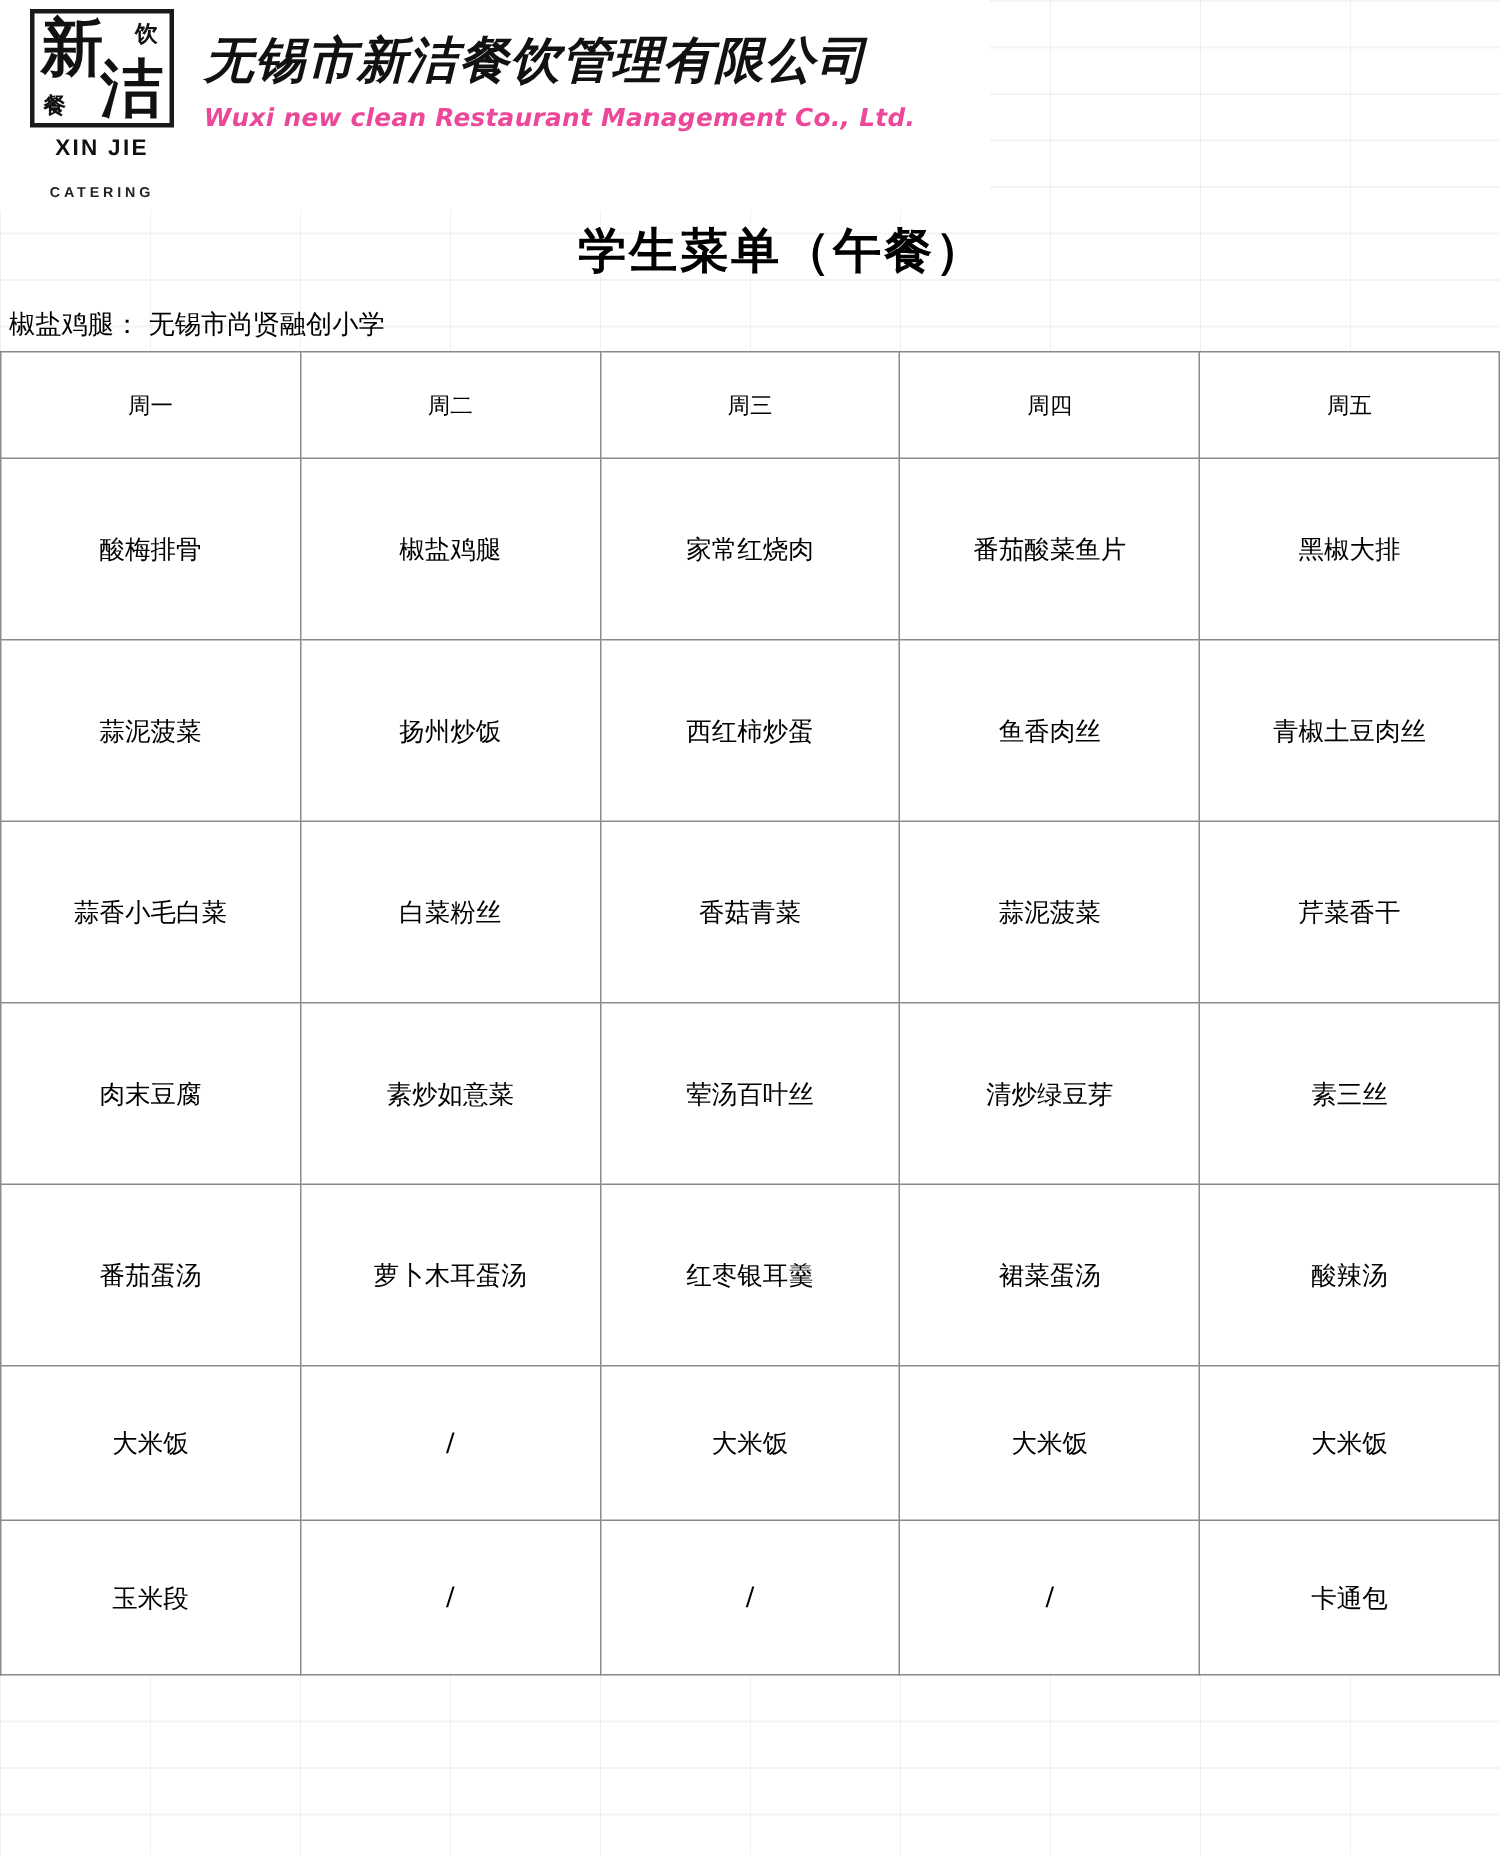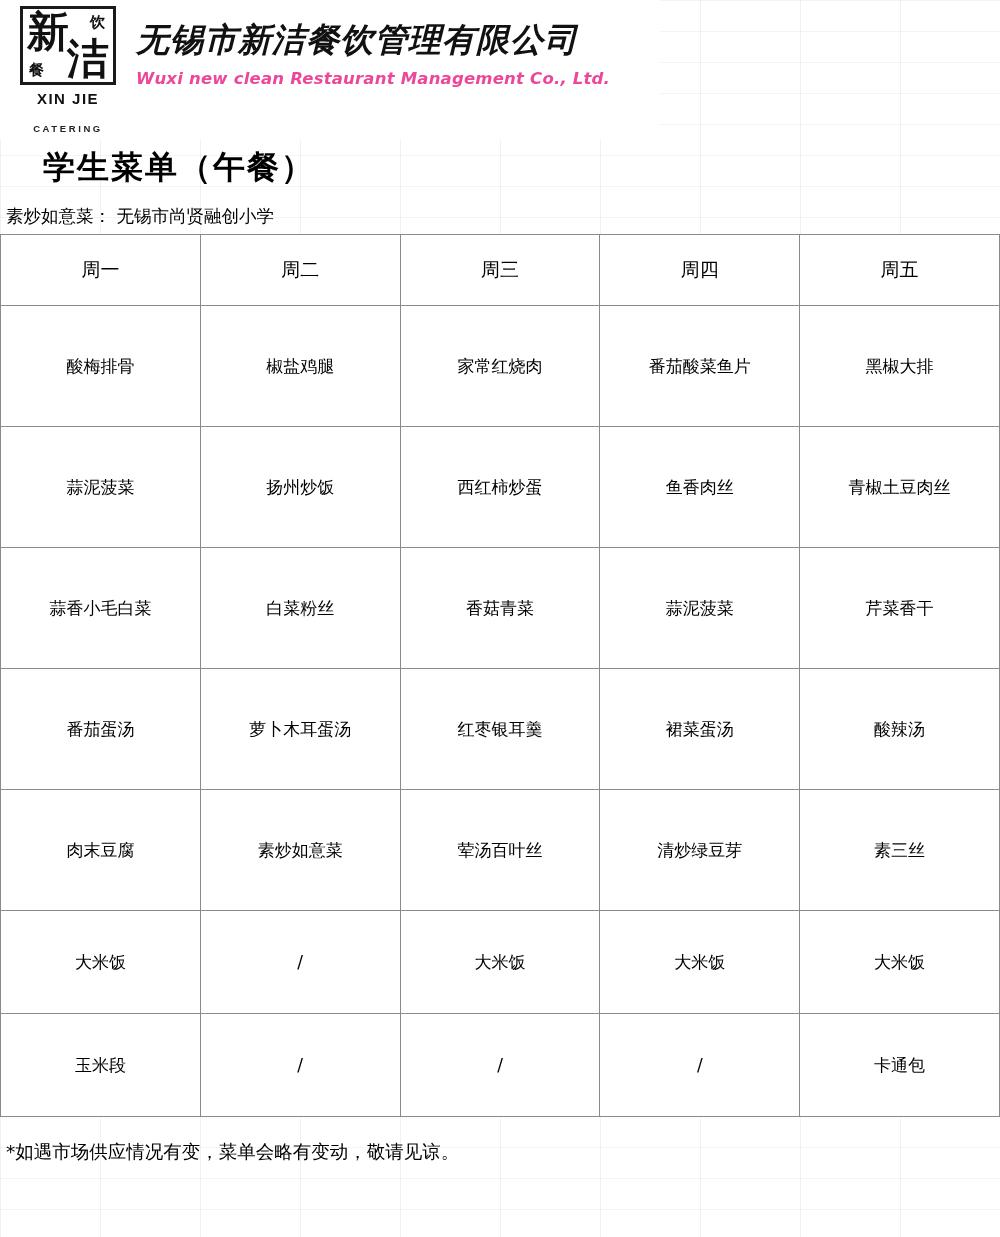--- a/index.html
+++ b/index.html
@@ -102,20 +102,21 @@
     font-size: 16.5px;
     font-weight: bold;
     letter-spacing: 0.2px;
     color: #ec4899;
     margin-top: 6px;
     white-space: nowrap;
   }
 
   
   .title {
+    text-align: center;
     font-family: "DejaVu Sans", sans-serif;
     font-size: 32px;
     font-weight: bold;
     letter-spacing: 2px;
     margin: 6px 0 10px 0;
     color: #000;
     padding-left: 43px;
   }
 
   
@@ -149,21 +150,21 @@
     border: 1px solid #8a8a8a;
     text-align: center;
     vertical-align: middle;
     font-family: "DejaVu Sans", sans-serif;
     font-size: 17px;
     color: #000;
     height: 118px;
   }
   table.menu tr.head td {
     height: 68px;
-    font-size: 19px;
+    font-size: 15px;
   }
   table.menu tr.short td {
     height: 100px;
   }
 
   
   .footnote {
     margin-top: 22px;
     padding-left: 6px;
     font-family: "DejaVu Sans", sans-serif;
@@ -194,21 +195,21 @@
     <div class="company">
       <div class="company-cn">无锡市新洁餐饮管理有限公司</div>
       <div class="company-en">Wuxi new clean Restaurant Management Co., Ltd.</div>
     </div>
   </div>
 
   <div class="title">学生菜单（午餐）</div>
 
   <div class="meta">
     <div class="meta-left">
-      <span>素炒如意菜：</span>
+      <span>椒盐鸡腿：</span>
       <span>无锡市尚贤融创小学</span>
     </div>
   </div>
 
   <table class="menu">
     <tbody>
         <tr class="head">
       <td>周一</td>
       <td>周二</td>
       <td>周三</td>
@@ -230,44 +231,43 @@
       <td>青椒土豆肉丝</td>
     </tr>
     <tr>
       <td>蒜香小毛白菜</td>
       <td>白菜粉丝</td>
       <td>香菇青菜</td>
       <td>蒜泥菠菜</td>
       <td>芹菜香干</td>
     </tr>
     <tr>
+      <td>肉末豆腐</td>
+      <td>素炒如意菜</td>
+      <td>荤汤百叶丝</td>
+      <td>清炒绿豆芽</td>
+      <td>素三丝</td>
+    </tr>
+    <tr>
       <td>番茄蛋汤</td>
       <td>萝卜木耳蛋汤</td>
       <td>红枣银耳羹</td>
       <td>裙菜蛋汤</td>
       <td>酸辣汤</td>
     </tr>
-    <tr>
-      <td>肉末豆腐</td>
-      <td>素炒如意菜</td>
-      <td>荤汤百叶丝</td>
-      <td>清炒绿豆芽</td>
-      <td>素三丝</td>
-    </tr>
     <tr class="short">
       <td>大米饭</td>
       <td>/</td>
       <td>大米饭</td>
       <td>大米饭</td>
       <td>大米饭</td>
     </tr>
     <tr class="short">
       <td>玉米段</td>
       <td>/</td>
       <td>/</td>
       <td>/</td>
       <td>卡通包</td>
     </tr>
   </tbody>
     </table>
 
-  <div class="footnote">*如遇市场供应情况有变，菜单会略有变动，敬请见谅。</div>
 </div>
 
 </body></html>

